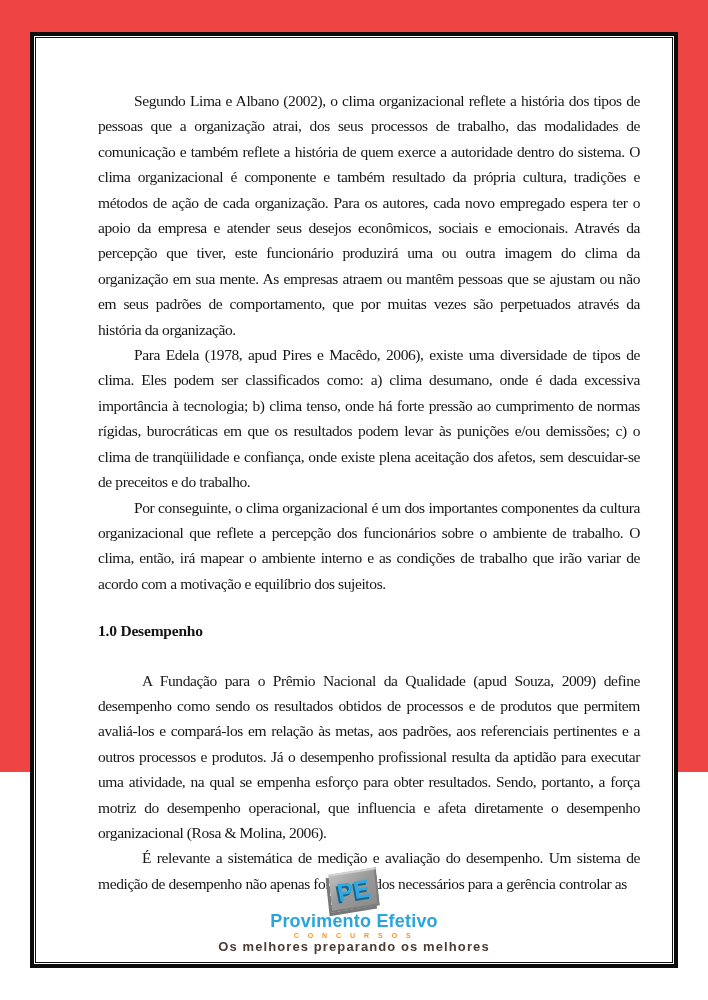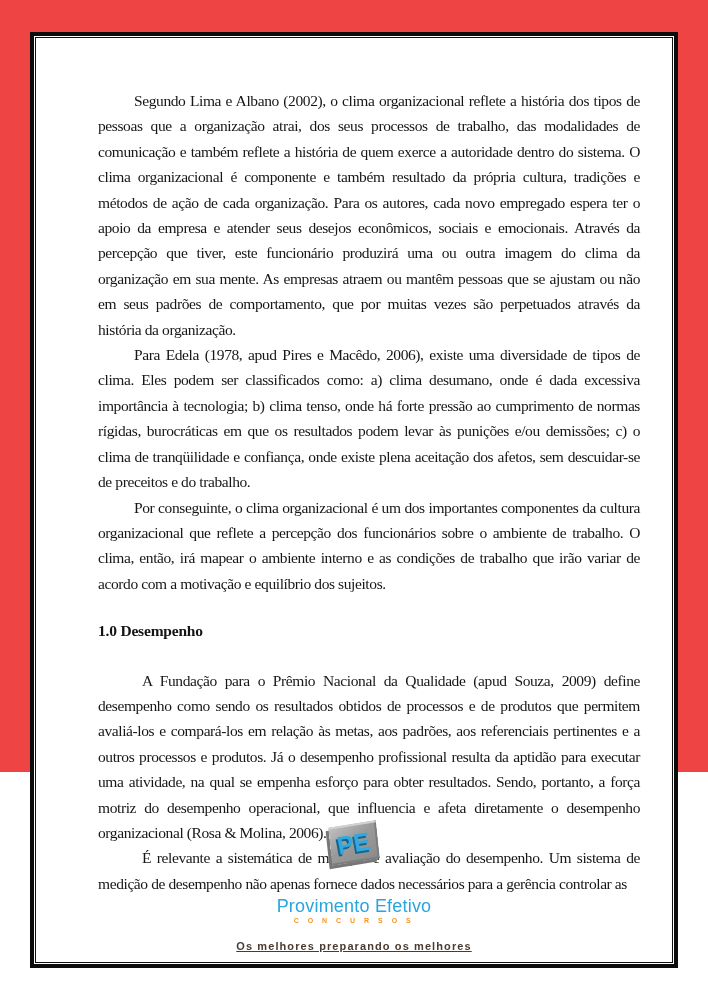--- a/index.html
+++ b/index.html
@@ -77,43 +77,41 @@
   }
   .logo-monogram {
     font-weight: bold;
     font-size: 25px;
     color: #2fa9e2;
     text-shadow: -2px 2px 0 #16658d;
     transform: skewX(5deg);
     line-height: 1;
   }
   .logo-brand {
-    font-weight: normal;
+    font-weight: bold;
     font-size: 18px;
     line-height: 19px;
     color: #29a5de;
     letter-spacing: 0.2px;
-    margin-top: 32px;
   }
   .logo-subtitle {
     font-size: 7px;
     font-weight: bold;
     color: #f7941e;
     letter-spacing: 3.5px;
     line-height: 8px;
     margin-top: 1px;
   }
   .logo-tagline {
-    font-size: 11px;
+    font-size: 13px;
     font-weight: bold;
     color: #4a3b30;
     letter-spacing: 1.1px;
     line-height: 9px;
-    margin-top: 17px;
-    text-decoration: underline;
+    margin-top: 2px;
   }
 </style>
 </head>
 <body>
 
 <div class="page">
   <div class="frame-outer">
     <div class="frame-inner">
 
       <div class="content">

